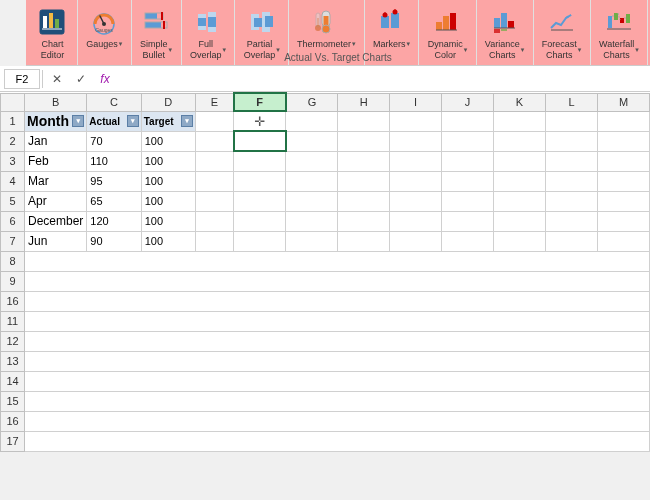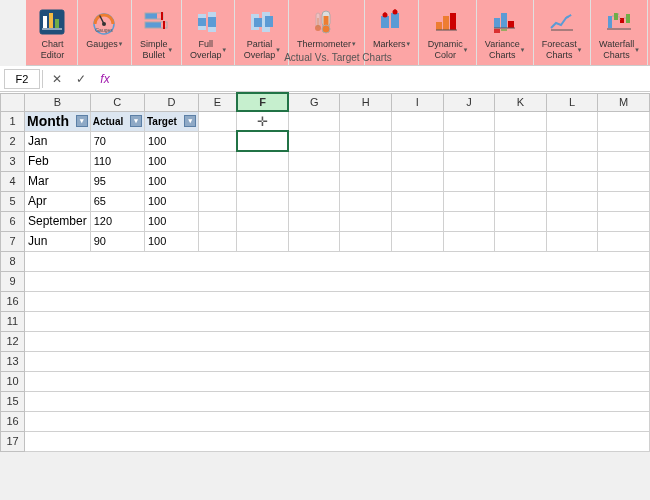--- a/index.html
+++ b/index.html
@@ -549,21 +549,21 @@
         <td class="empty-cell"></td>
         <td class="empty-cell"></td>
         <td class="empty-cell"></td>
         <td class="empty-cell"></td>
         <td class="empty-cell"></td>
         <td class="empty-cell"></td>
       </tr>
 
       <tr>
         <td class="row-header">6</td>
-        <td class="text-cell">September</td>
+        <td class="text-cell">December</td>
         <td class="data-cell">120</td>
         <td class="data-cell">100</td>
         <td class="empty-cell"></td>
         <td class="empty-cell"></td>
         <td class="empty-cell"></td>
         <td class="empty-cell"></td>
         <td class="empty-cell"></td>
         <td class="empty-cell"></td>
         <td class="empty-cell"></td>
         <td class="empty-cell"></td>
@@ -604,21 +604,21 @@
         </tr>
       <tr>
           <td class="row-header">12</td>
           <td class="empty-cell" colspan="12"></td>
         </tr>
       <tr>
           <td class="row-header">13</td>
           <td class="empty-cell" colspan="12"></td>
         </tr>
       <tr>
-          <td class="row-header">10</td>
+          <td class="row-header">14</td>
           <td class="empty-cell" colspan="12"></td>
         </tr>
       <tr>
           <td class="row-header">15</td>
           <td class="empty-cell" colspan="12"></td>
         </tr>
       <tr>
           <td class="row-header">16</td>
           <td class="empty-cell" colspan="12"></td>
         </tr>

